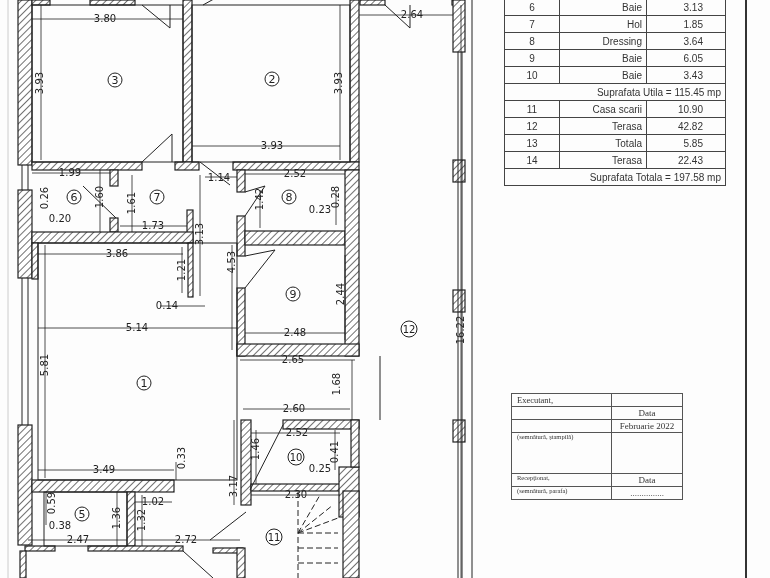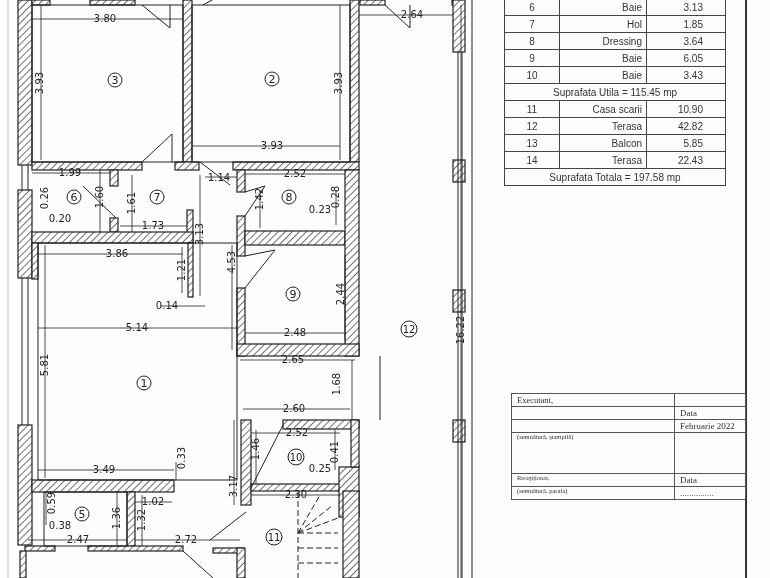--- a/index.html
+++ b/index.html
@@ -6,26 +6,26 @@
   body { width:770px; height:578px; position:relative; overflow:hidden; font-family:"DejaVu Sans", sans-serif; }
   #plan { position:absolute; left:0; top:0; width:500px; height:578px; }
   .dim { font-family:"DejaVu Sans", sans-serif; font-size:10px; fill:#222; }
   .rlabel { font-family:"DejaVu Sans", sans-serif; font-size:11px; fill:#222; }
   
   #area-table { position:absolute; left:504px; top:-2px; width:222px; border-collapse:collapse; font-family:"Liberation Sans", sans-serif; font-size:10px; color:#333; }
   #area-table td { border:1.5px solid #444; height:16px; padding:0 4px; }
   #area-table td.c-num { width:46px; text-align:center; }
   #area-table td.c-name { width:78px; text-align:right; }
   #area-table td.c-area { text-align:right; padding-right:22px; }
-  #area-table td.c-sum { text-align:center; }
+  #area-table td.c-sum { text-align:right; }
   #right-line { position:absolute; left:745px; top:0; width:1.5px; height:578px; background:#333; }
   
-  #title-block { position:absolute; left:511px; top:393px; width:235px; border-collapse:collapse; font-family:"Liberation Serif", serif; color:#333; }
+  #title-block { position:absolute; left:511px; top:393px; width:172px; border-collapse:collapse; font-family:"Liberation Serif", serif; color:#333; }
   #title-block td { border:1.3px solid #555; padding:0 5px; font-size:8.5px; height:12px; }
-  #title-block td.tb-right { width:60px; text-align:left; font-size:9px; }
+  #title-block td.tb-right { width:60px; text-align:center; font-size:9px; }
   #title-block td.small { font-size:6.5px; vertical-align:top; }
 </style>
 </head>
 <body>
 
 <svg id="plan" viewBox="0 0 500 578" xmlns="http://www.w3.org/2000/svg">
   <defs>
     <pattern id="hatch" patternUnits="userSpaceOnUse" width="5" height="5" patternTransform="rotate(45)">
       <rect width="5" height="5" fill="#fff"></rect>
       <line x1="0" y1="0" x2="0" y2="5" stroke="#333" stroke-width="1.4"></line>
@@ -293,21 +293,21 @@
     <td class="c-name">Casa scarii</td>
     <td class="c-area">10.90</td>
   </tr>
   <tr>
     <td class="c-num">12</td>
     <td class="c-name">Terasa</td>
     <td class="c-area">42.82</td>
   </tr>
   <tr>
     <td class="c-num">13</td>
-    <td class="c-name">Balcon</td>
+    <td class="c-name">Totala</td>
     <td class="c-area">5.85</td>
   </tr>
   <tr>
     <td class="c-num">14</td>
     <td class="c-name">Terasa</td>
     <td class="c-area">22.43</td>
   </tr>
   <tr>
     <td class="c-sum" colspan="3">Suprafata Totala = 197.58 mp</td>
   </tr>

